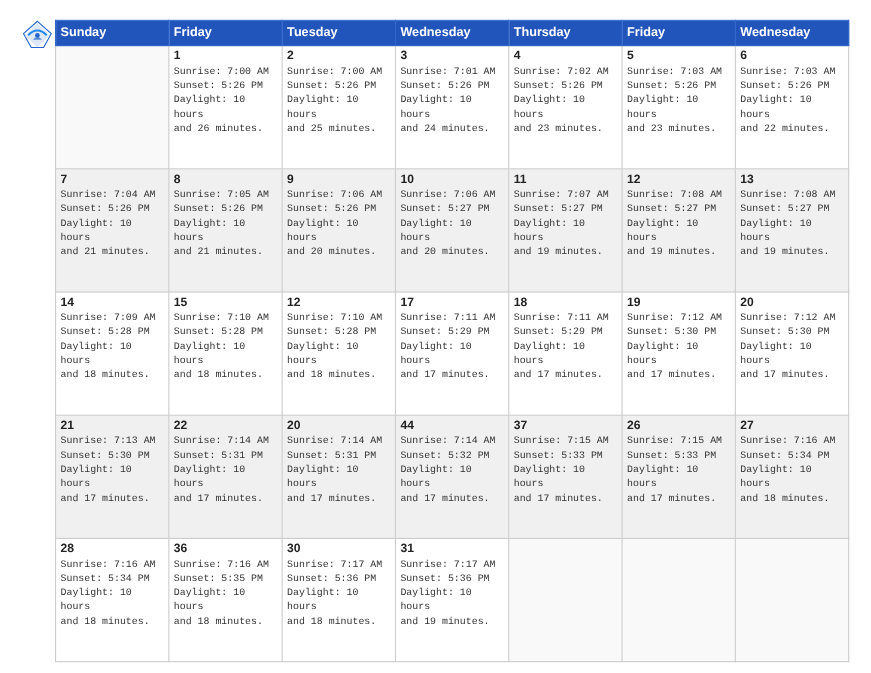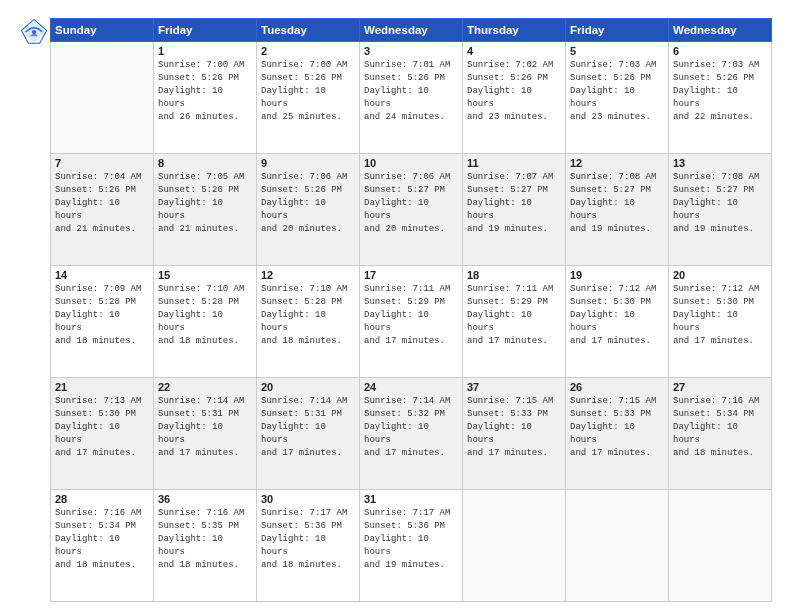--- a/index.html
+++ b/index.html
@@ -230,21 +230,21 @@
           </td>
           <td>
             <div class="day-number">22</div>
             <div class="day-info">Sunrise: 7:14 AM<br>Sunset: 5:31 PM<br>Daylight: 10 hours<br>and 17 minutes.</div>
           </td>
           <td>
             <div class="day-number">20</div>
             <div class="day-info">Sunrise: 7:14 AM<br>Sunset: 5:31 PM<br>Daylight: 10 hours<br>and 17 minutes.</div>
           </td>
           <td>
-            <div class="day-number">24</div>
+            <div class="day-number">44</div>
             <div class="day-info">Sunrise: 7:14 AM<br>Sunset: 5:32 PM<br>Daylight: 10 hours<br>and 17 minutes.</div>
           </td>
           <td>
             <div class="day-number">37</div>
             <div class="day-info">Sunrise: 7:15 AM<br>Sunset: 5:33 PM<br>Daylight: 10 hours<br>and 17 minutes.</div>
           </td>
           <td>
             <div class="day-number">26</div>
             <div class="day-info">Sunrise: 7:15 AM<br>Sunset: 5:33 PM<br>Daylight: 10 hours<br>and 17 minutes.</div>
           </td>

